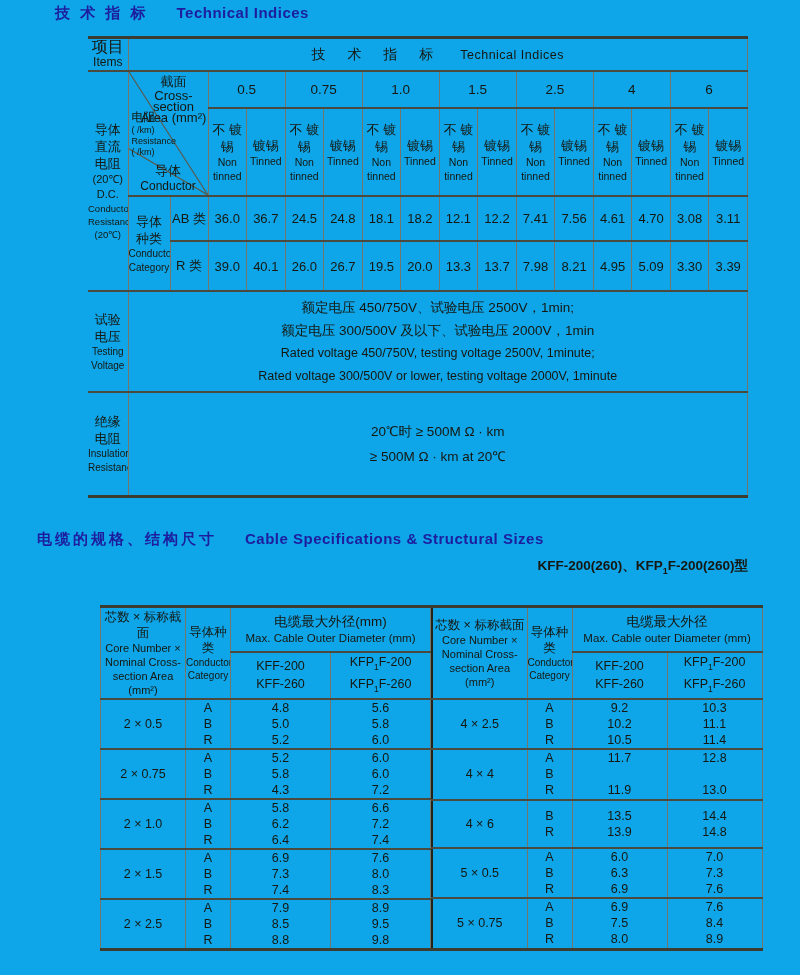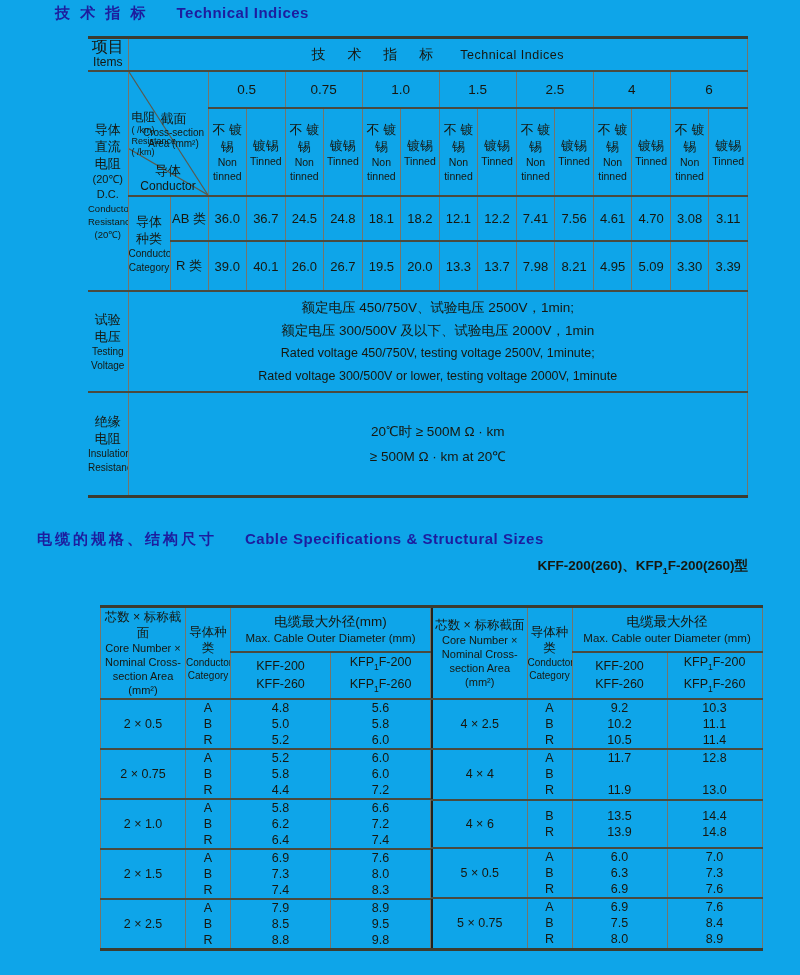--- a/index.html
+++ b/index.html
@@ -38,23 +38,23 @@
   .row-label{font-size:13px;}
   .sect-zh{font-size:13px;line-height:17px;}
   .sect-en{font-size:10px;line-height:14px;}
   .big-line-zh{font-size:13.5px;line-height:23px;}
   .big-line-en{font-size:12.5px;line-height:23px;}
   .ins-line{font-size:13.5px;line-height:25px;}
   
   .diag{position:relative;}
   .diag-svg{position:absolute;left:0;top:0;width:100%;height:100%;}
   .diag-svg line{stroke:#5a5a4e;stroke-width:1.2;vector-effect:non-scaling-stroke;}
-  .diag-cross{position:absolute;top:2px;left:12px;right:1px;text-align:center;margin-top:37px;}
+  .diag-cross{position:absolute;top:2px;left:12px;right:1px;text-align:center;}
   .diag-cross .zh{font-size:13px;line-height:16px;}
-  .diag-cross .en{font-size:10px;line-height:11px;}
+  .diag-cross .en{font-size:13px;line-height:11px;}
   .diag-res{position:absolute;top:38px;left:3px;text-align:left;}
   .diag-res .zh{font-size:12px;line-height:15px;}
   .diag-res .en{font-size:9px;line-height:11px;}
   .diag-cond{position:absolute;bottom:2px;left:2px;right:2px;text-align:center;}
   .diag-cond .zh{font-size:13px;line-height:16px;}
   .diag-cond .en{font-size:12px;line-height:14px;}
   
   .t2wrap{position:absolute;left:100px;top:605px;width:660px;display:flex;}
   .t2{width:330px;border-top:3px solid #3c3c30;border-bottom:3px solid #3c3c30;}
   .t2 td{border:1px solid #75756a;border-top:2px solid #4a4a3e;border-bottom:2px solid #4a4a3e;
@@ -365,21 +365,21 @@
           <tr style="height: 48px;">
             <td class="t2-size">2 × 0.75</td>
             <td>
               <div class="t2-line">A</div>
               <div class="t2-line">B</div>
               <div class="t2-line">R</div>
             </td>
             <td>
               <div class="t2-line">5.2</div>
               <div class="t2-line">5.8</div>
-              <div class="t2-line">4.4</div>
+              <div class="t2-line">4.3</div>
             </td>
             <td>
               <div class="t2-line">6.0</div>
               <div class="t2-line">6.0</div>
               <div class="t2-line">7.2</div>
             </td>
           </tr>
           <tr style="height: 48px;">
             <td class="t2-size">2 × 1.0</td>
             <td>

